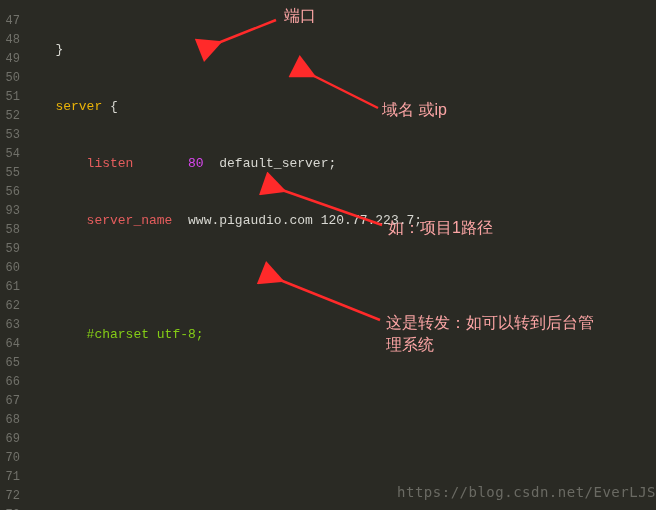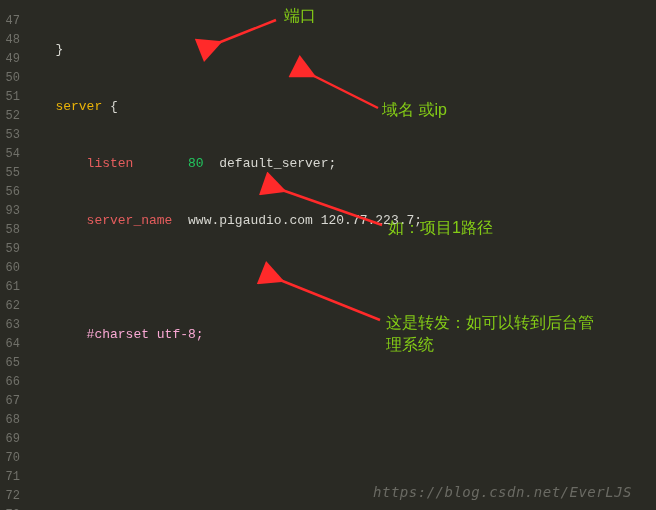--- a/index.html
+++ b/index.html
@@ -31,44 +31,43 @@
     flex: 1;
     padding-left: 8px;
     line-height: 19px;
     padding-top: 2px;
     white-space: pre;
     color: #d8d8d2;
   }
   .code .line { height: 19px; }
   .kw { color: #e45d5d; }      
   .srv { color: #eab308; }
-  .comment { color: #f9a8d4; }
+  .comment { color: #84cc16; }
   .brace { color: #d8d8d2; }
-  .num { color: #22c55e; }
+  .num { color: #d946ef; }
   .val { color: #d8d8d2; }
   .svg-overlay {
     position: absolute;
     top: 0; left: 0;
     width: 656px; height: 510px;
     pointer-events: none;
   }
   .anno {
     position: absolute;
-    color: #84cc16;
+    color: #fca5a5;
     font-family: "Microsoft YaHei", sans-serif;
     font-size: 16px;
     pointer-events: none;
     white-space: nowrap;
   }
   .watermark {
     position: absolute;
-    right: 24px;
+    right: 0;
     bottom: 10px;
     color: #6a6a63;
-    font-style: italic;
     font-family: Consolas, monospace;
     font-size: 14px;
     letter-spacing: 0.5px;
     pointer-events: none;
   }
 </style>
 </head>
 <body>
 
 <div class="editor">

